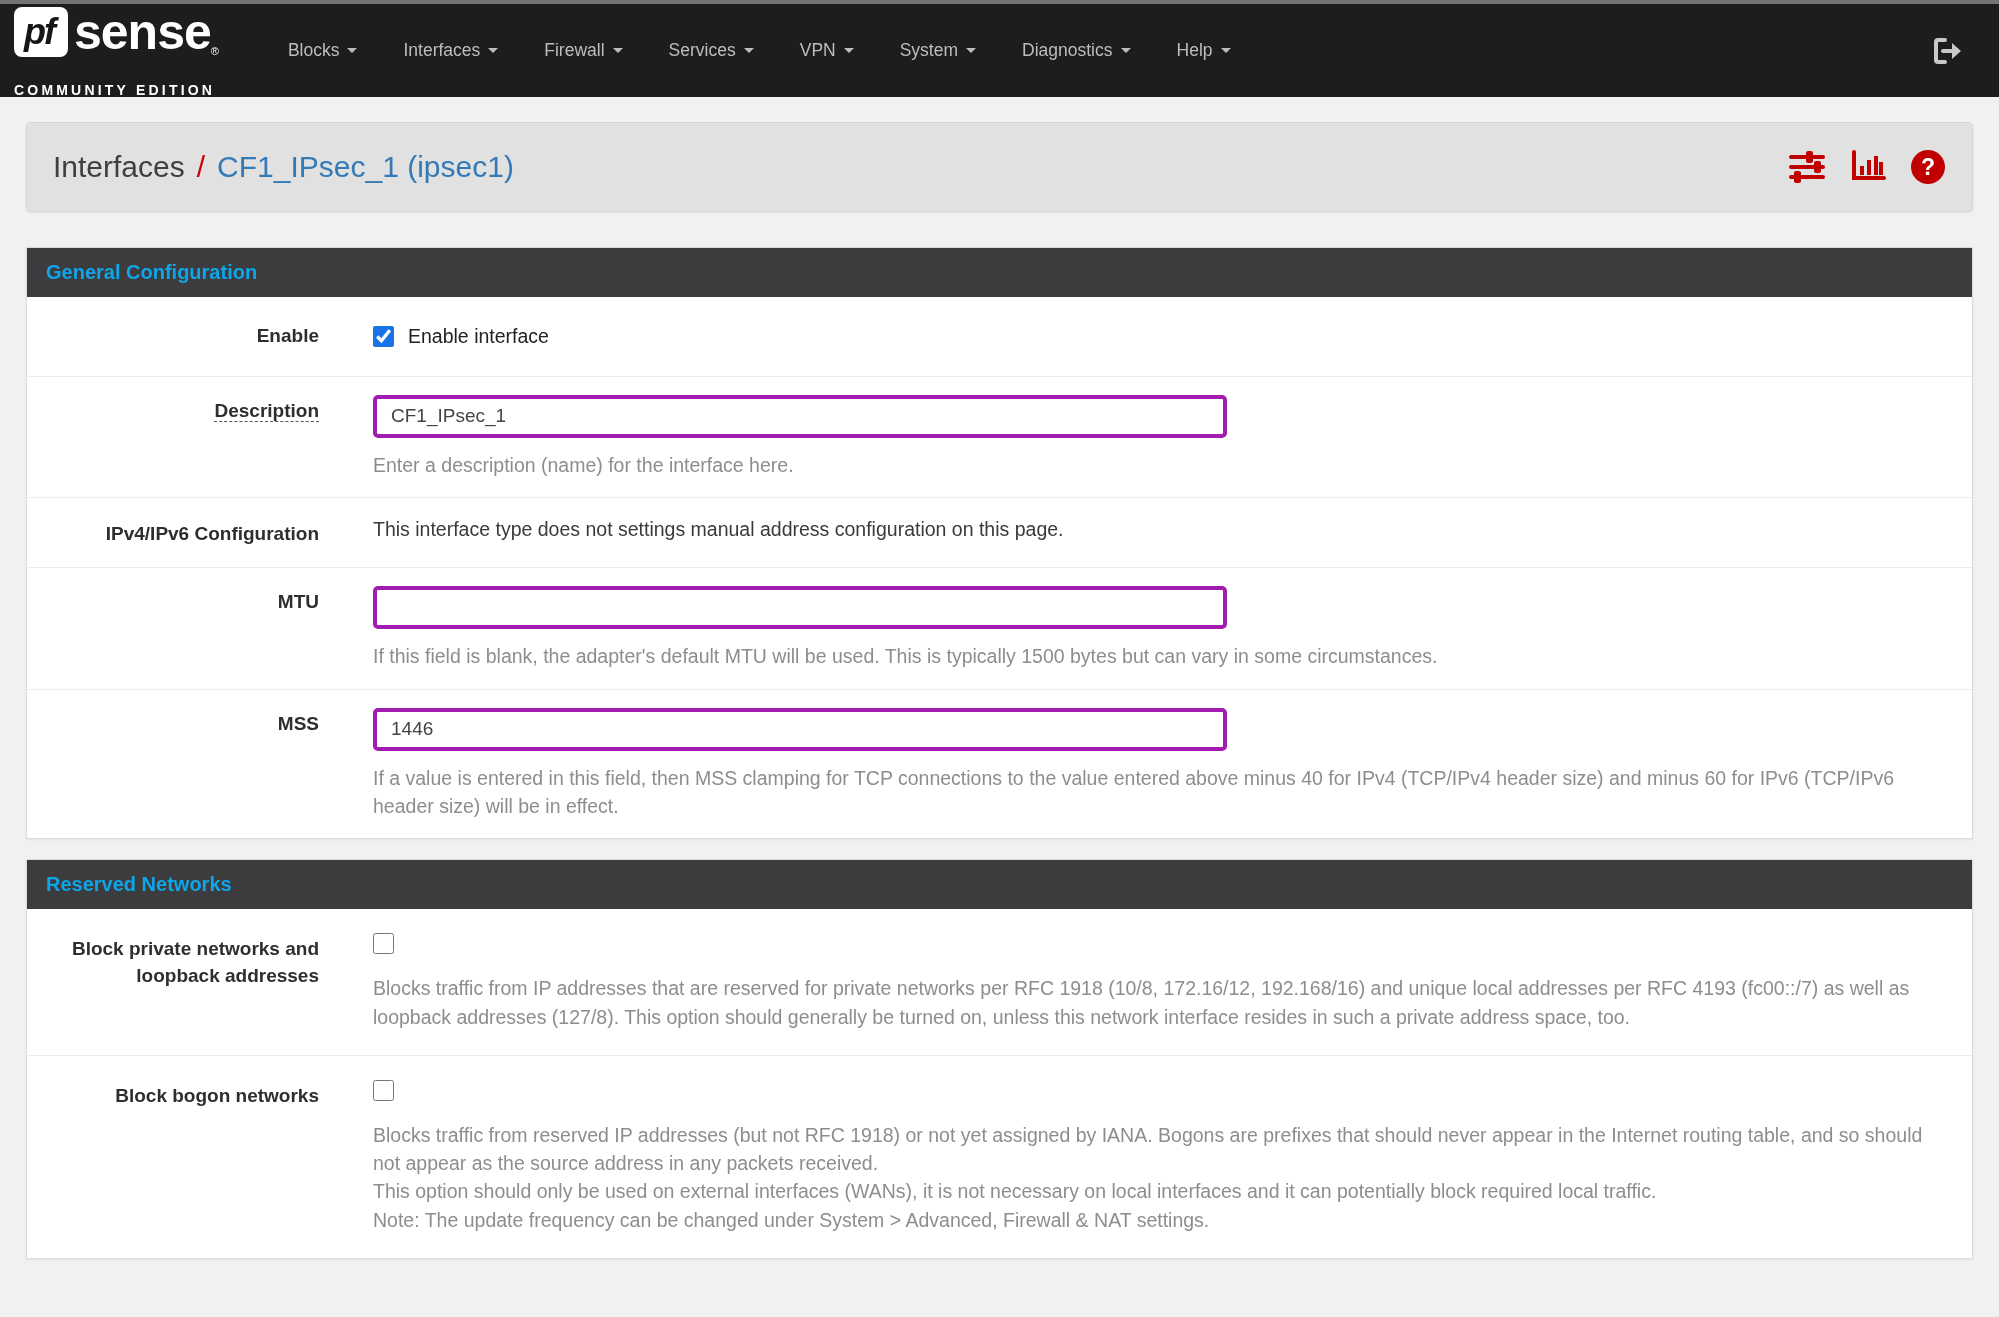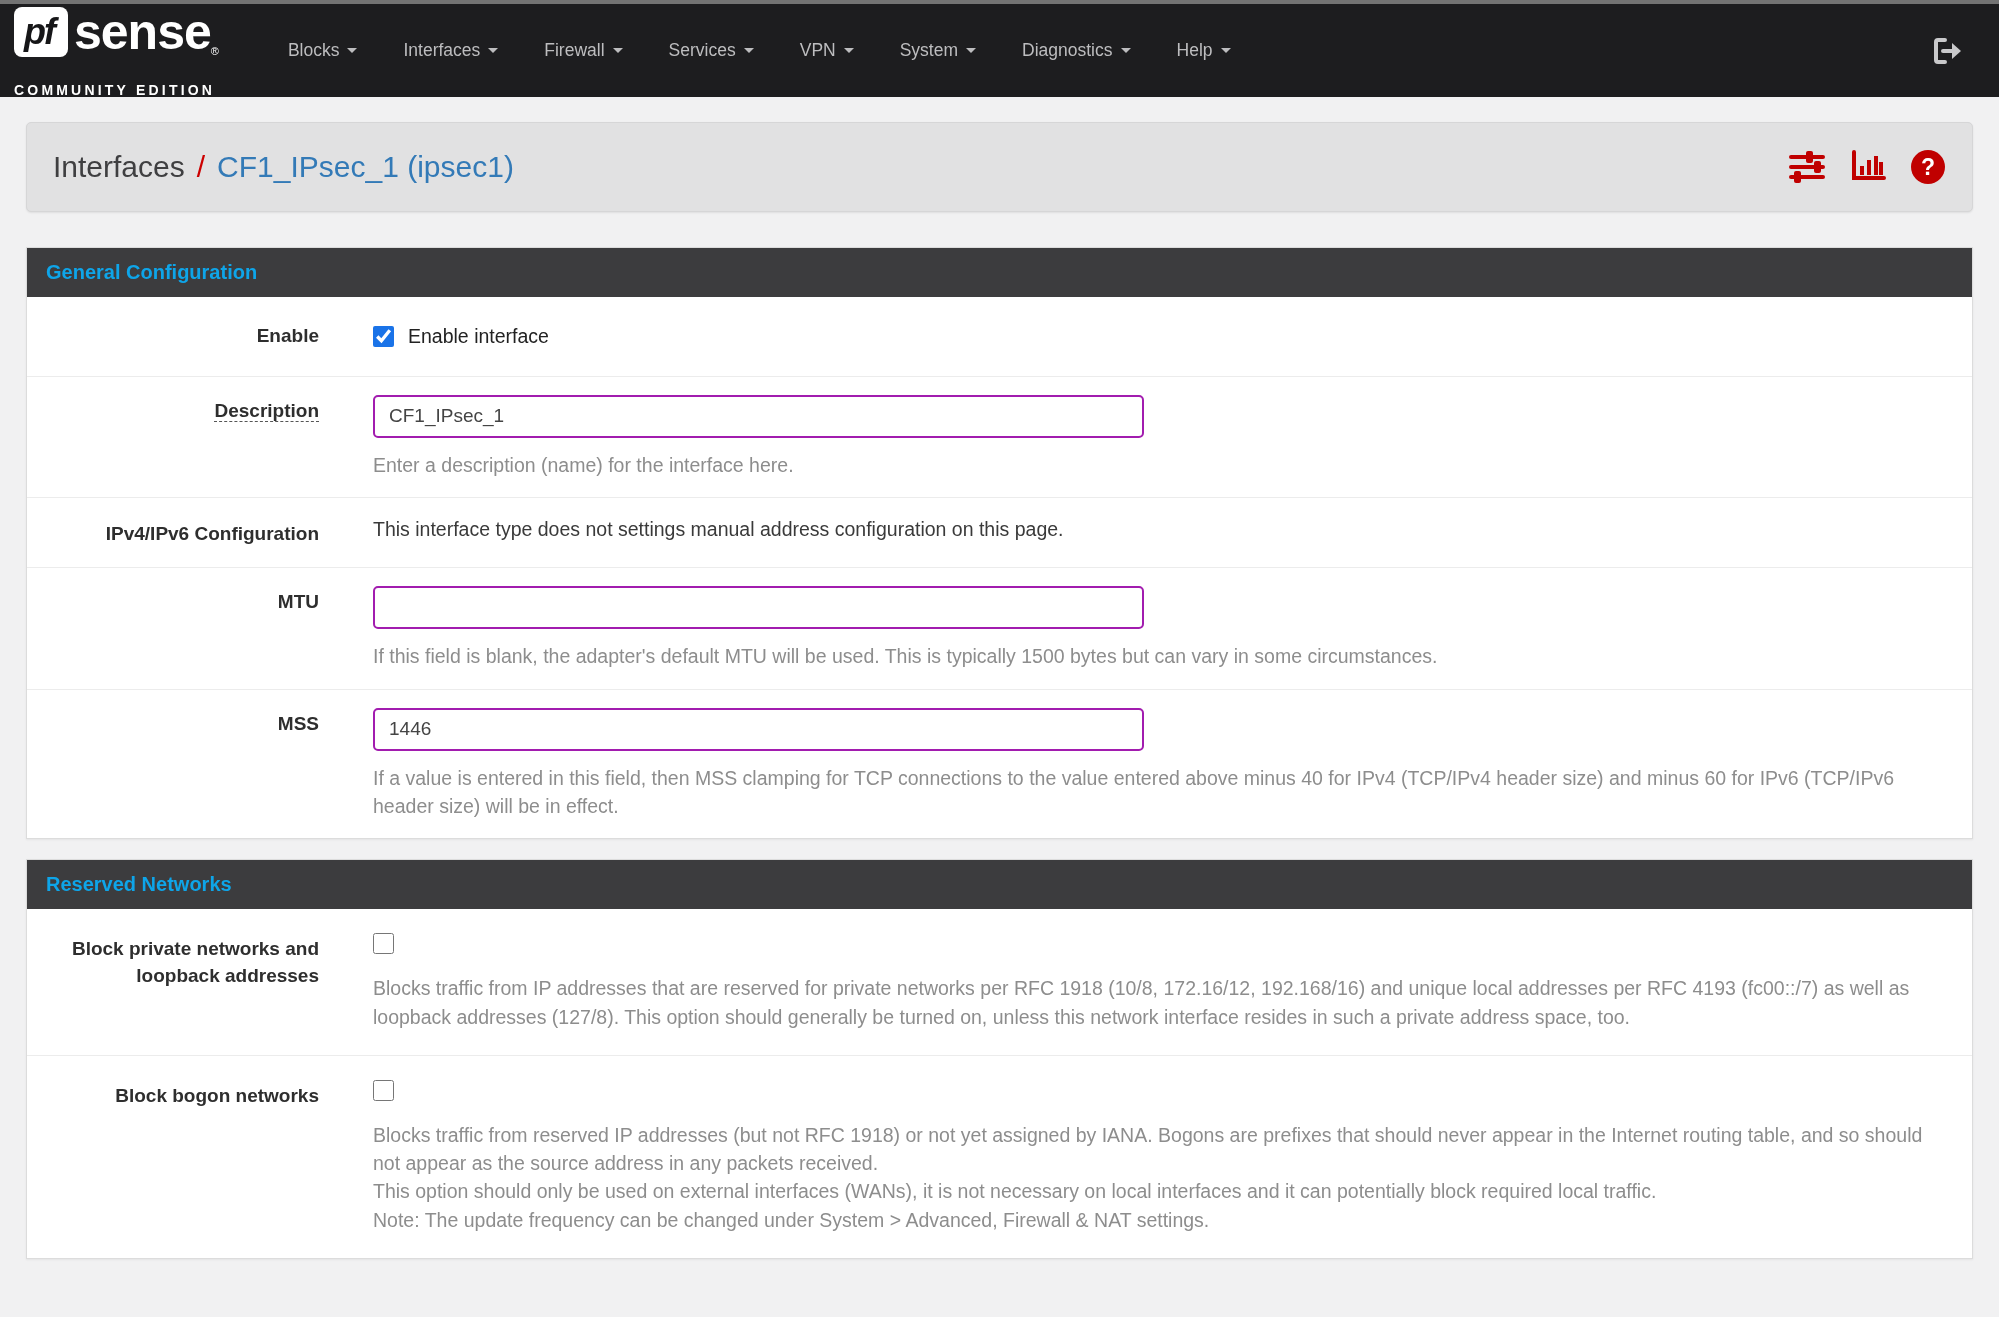--- a/index.html
+++ b/index.html
@@ -109,22 +109,22 @@
   .row-enable .row-label { padding-top: 0; }
   .row-static { padding-top: 20px; padding-bottom: 20px; }
   .check-line { display: flex; align-items: center; }
   .check-line input[type="checkbox"] {
     width: 21px; height: 21px;
     accent-color: #1a73e8;
     cursor: pointer;
   }
   .check-label { font-size: 19.5px; color: #222; margin-left: 14px; }
   .text-input {
-    width: 771px; height: 43px;
-    border: 2px solid #a21caf;
+    width: 854px; height: 43px;
+    border: 4px solid #a21caf;
     border-radius: 5px;
     font-size: 19px;
     color: #444;
     padding: 0 14px;
     font-family: "Liberation Sans", sans-serif;
     background: #fff;
   }
   .help-text {
     color: #8d8d8d;
     font-size: 19.5px;

